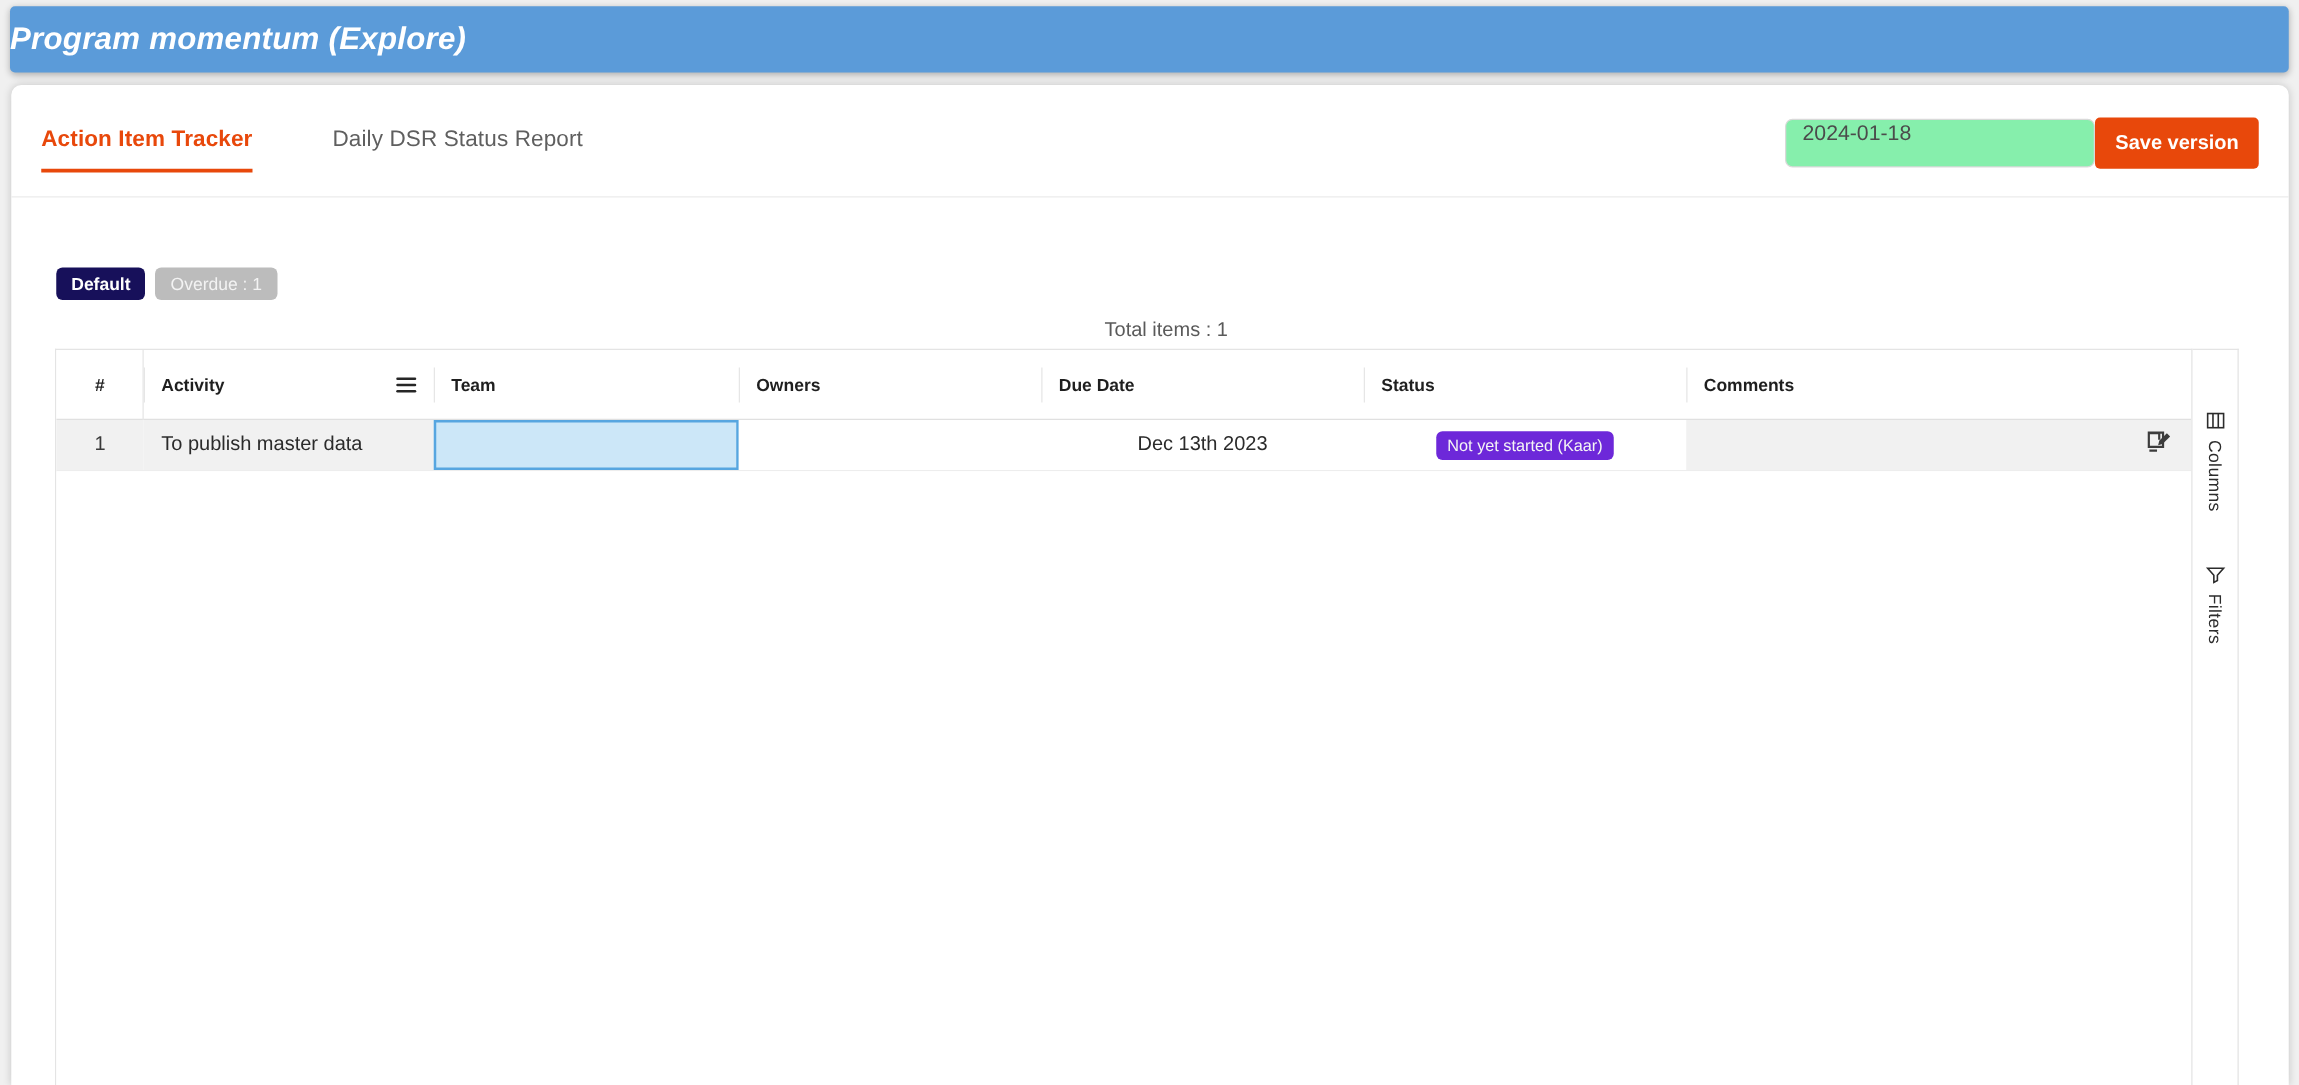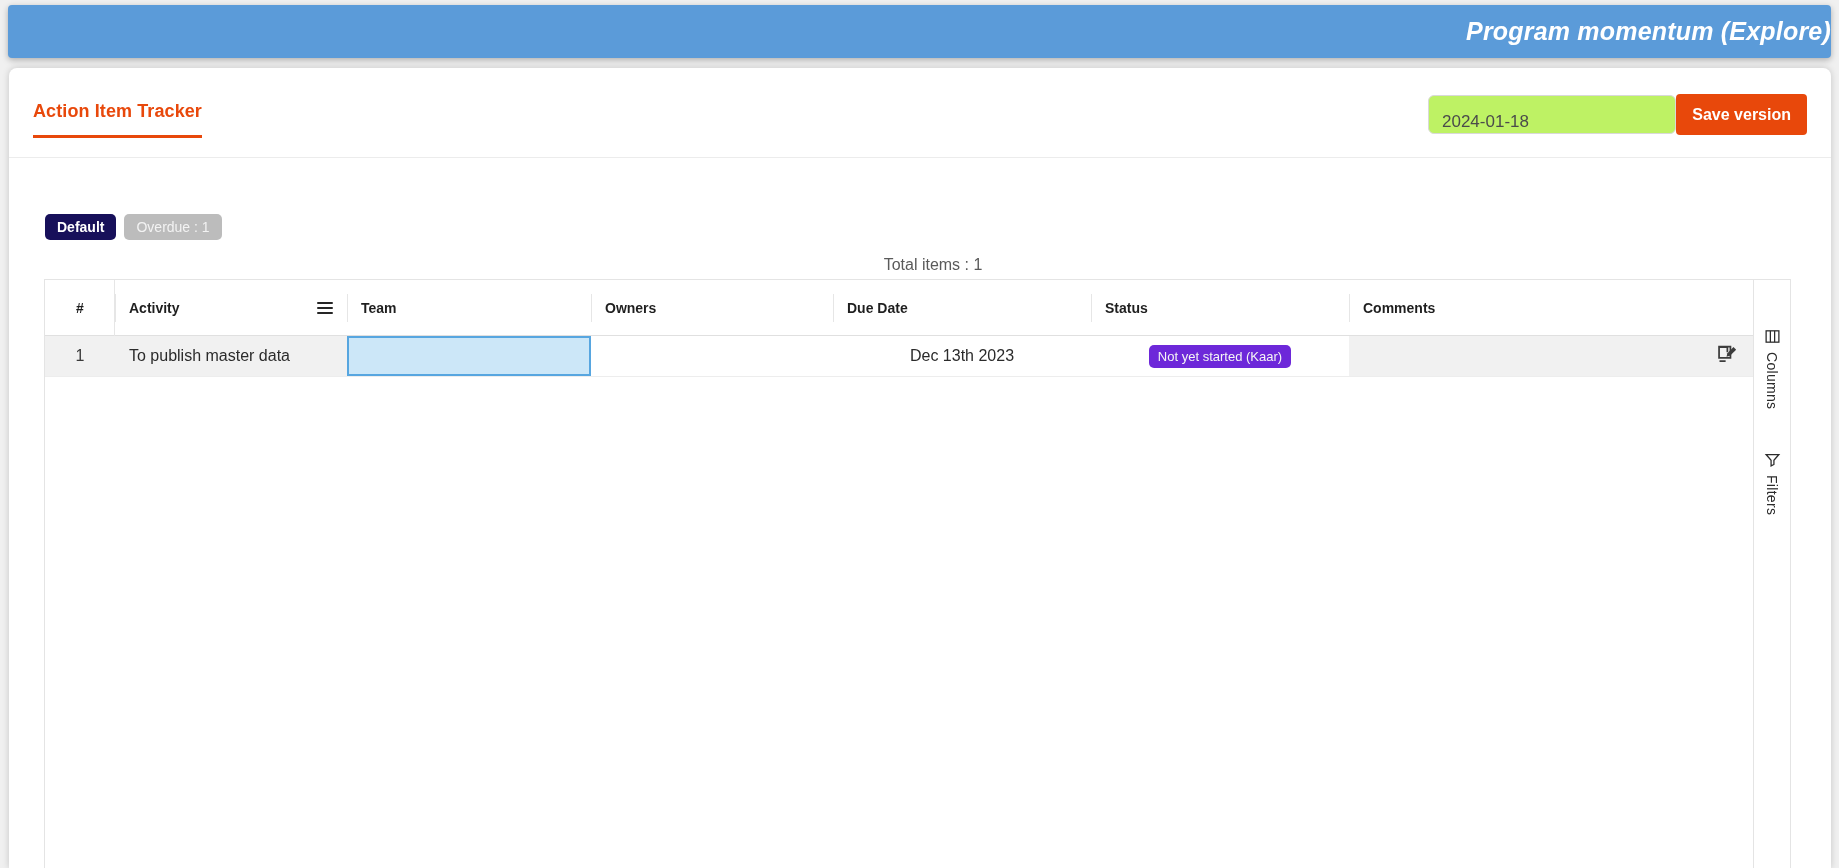--- a/index.html
+++ b/index.html
@@ -13,21 +13,21 @@
 
   
   .title-bar {
     position: absolute;
     left: 8px; top: 5px;
     width: 1823px; height: 53px;
     background: #5b9bd9;
     border-radius: 4px;
     display: flex;
     align-items: center;
-    justify-content: flex-end;
+    justify-content: flex-start;
     box-shadow: 0 2px 6px rgba(0,0,0,0.28);
   }
   .title-bar .title-text {
     color: #ffffff;
     font-size: 25px;
     font-weight: bold;
     font-style: italic;
     letter-spacing: 0.2px;
   }
 
@@ -70,23 +70,23 @@
     padding-bottom: 13px;
   }
 
   .date-field {
     position: absolute;
     right: 155px; top: 27px;
     width: 248px; height: 39px;
     border: 1px solid #d9d9d9;
     border-radius: 6px;
     display: flex;
-    align-items: flex-end;
+    align-items: flex-start;
     padding: 0 11px;
-    background: #bef264;
+    background: #86efac;
   }
   .date-field input {
     border: none;
     outline: none;
     flex: 1;
     font-size: 17px;
     color: #4b4b4b;
     font-family: "Liberation Sans", sans-serif;
     background: transparent;
   }
@@ -268,20 +268,21 @@
 
 <div class="title-bar">
   <span class="title-text">Program momentum (Explore)</span>
 </div>
 
 <div class="card">
 
   <div class="tabs-row">
     <div class="tabs">
       <div class="tab active">Action Item Tracker</div>
+      <div class="tab">Daily DSR Status Report</div>
     </div>
 
     <div class="date-field">
       <input type="text" readonly="" value="2024-01-18" style="">
       <svg class="cal-icon" viewBox="0 0 24 24" fill="none" stroke="#7a7a7a" stroke-width="2">
         <rect x="3" y="5" width="18" height="16" rx="2"></rect>
         <line x1="3" y1="10" x2="21" y2="10"></line>
         <line x1="8" y1="3" x2="8" y2="7"></line>
         <line x1="16" y1="3" x2="16" y2="7"></line>
       </svg>

